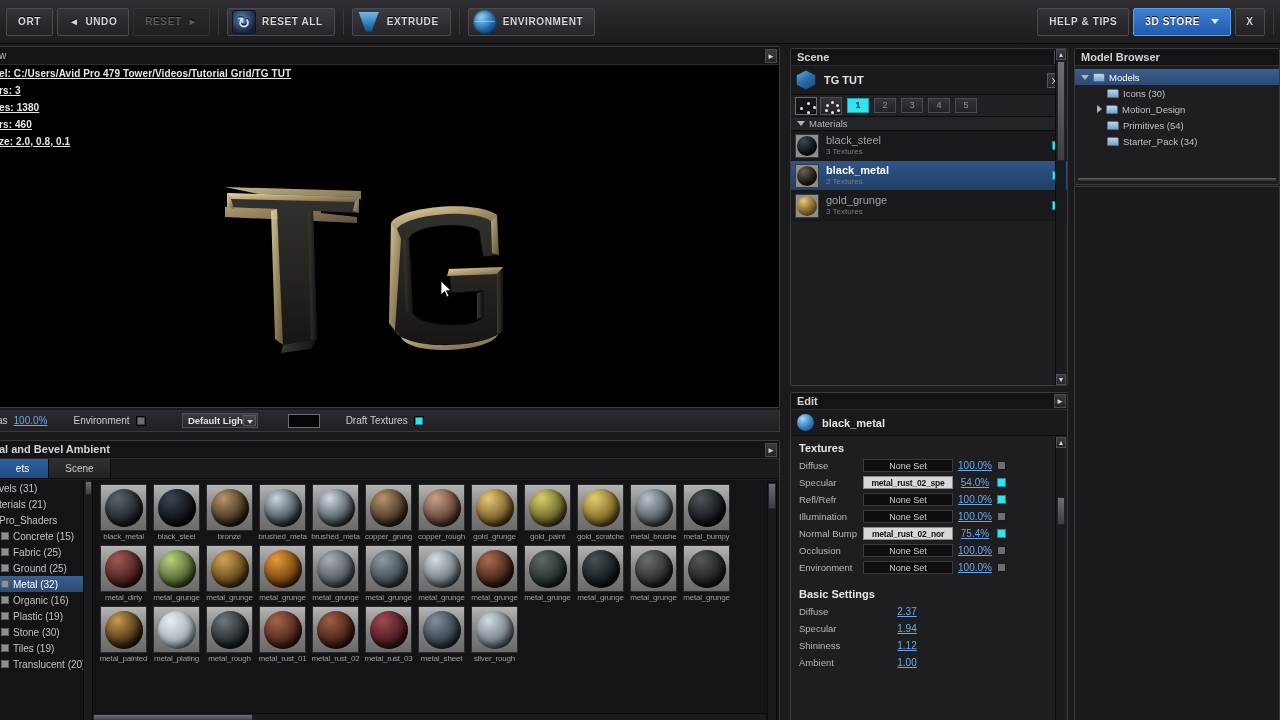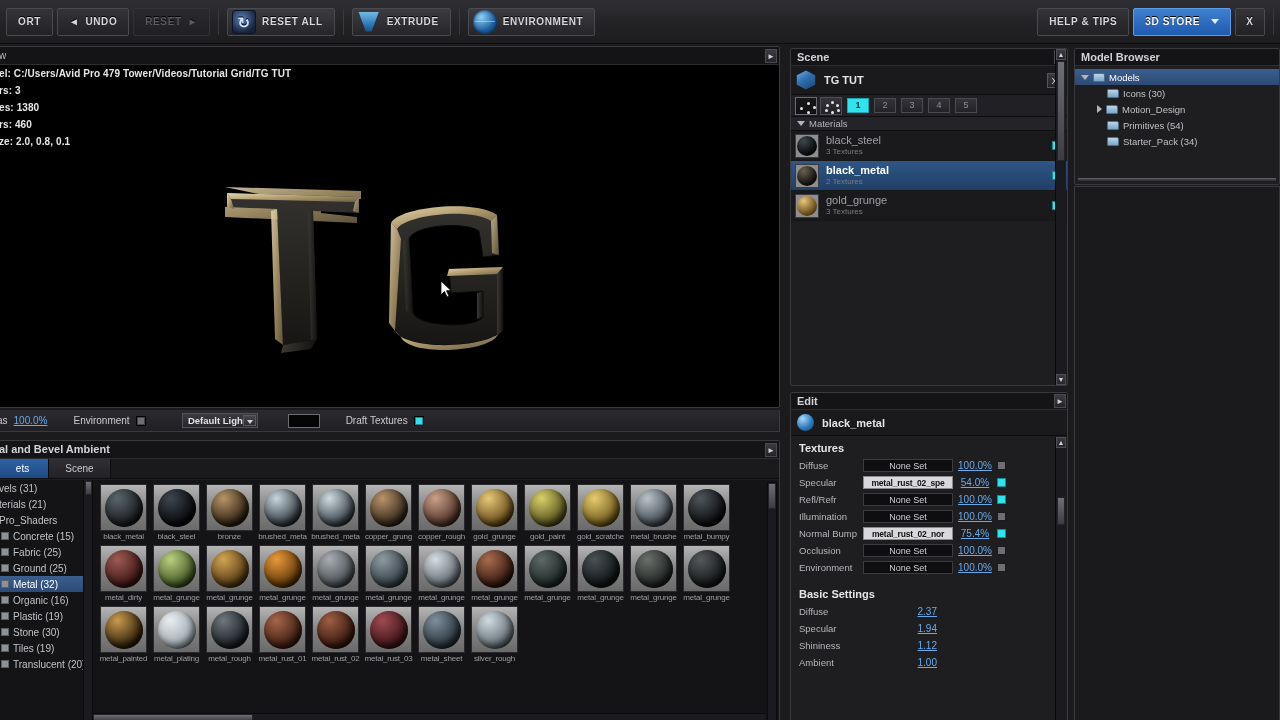--- a/index.html
+++ b/index.html
@@ -66,21 +66,21 @@
   
   .viewport {
     position:absolute; left:-4px; top:46px; width:784px; height:362px;
     background:#000; border:1px solid #3a3a3e; border-radius:2px; overflow:hidden;
   }
   .vp-header {
     height:18px; background:#141416; border-bottom:1px solid #2d2d31;
     color:#b9b9be; font-size:10px; padding:3px 0 0 2px;
   }
   .vp-info { position:absolute; left:2px; top:22px; font-size:10px; color:#e6e6e6; line-height:9px;}
-  .vp-info div{ margin-bottom:8px; white-space:nowrap; font-weight:bold; letter-spacing:.1px;}
+  .vp-info div{ margin-bottom:8px; white-space:nowrap; font-weight:bold; letter-spacing:.1px;text-decoration:underline;}
   .vp-arrow {
     position:absolute; right:2px; top:2px; width:12px;height:14px;
     background:linear-gradient(180deg,#3a3a40,#242428); border:1px solid #4a4a50;
     color:#cfcfd4; font-size:8px; text-align:center; line-height:13px;
   }
   .tg-stage{ position:absolute; left:0; top:18px; right:0; bottom:0; }
   .cursor { position:absolute; left:444px; top:216px; width:12px; height:18px; }
 
   
   .vp-footer {
@@ -210,21 +210,21 @@
   .prow .lbl{width:64px;font-size:9.5px;color:#b6b6bc;}
   .tfield{width:90px;height:13px;background:#0e0e10;border:1px solid #3b3b42;
     display:flex;align-items:center;justify-content:center;font-size:9px;color:#cfcfd4;}
   .tfield.filled{background:#d8d8dc;color:#111;border:1px solid #8b8b92;font-weight:bold;
     font-size:8.5px;letter-spacing:-.2px;}
   .pct{width:44px;text-align:center;}
   .sq-chk{width:9px;height:9px;background:#6e6e73;border:1px solid #1a1a1e;}
   .sq-chk.on{background:#2fe3ef;border-color:#0f8d97;}
   .color-sw{width:26px;height:12px;border:1px solid #7d7d84;background:#000;}
   .color-sw.white{background:#fff;}
-  .val{width:60px;text-align:right;text-decoration:underline;}
+  .val{width:60px;text-align:center;text-decoration:underline;}
   .edit-scroll{position:absolute;right:1px;top:44px;width:11px;bottom:1px;background:#1b1b1f;
     border-left:1px solid #0a0a0c;}
   .edit-scroll .up{height:11px;background:linear-gradient(180deg,#3a3a40,#26262c);
     border:1px solid #4e4e56;font-size:7px;color:#cfcfd4;text-align:center;line-height:9px;}
   .edit-scroll .thumb{position:absolute;top:60px;left:1px;width:8px;height:28px;
     background:linear-gradient(180deg,#6e6e75,#3c3c42);border:1px solid #23232a;}
 
   
   .modelb{ left:1074px; top:48px; width:206px; height:137px; }
   .mbrow{height:16px;display:flex;align-items:center;gap:4px;font-size:9.5px;color:#c0c0c6;}

